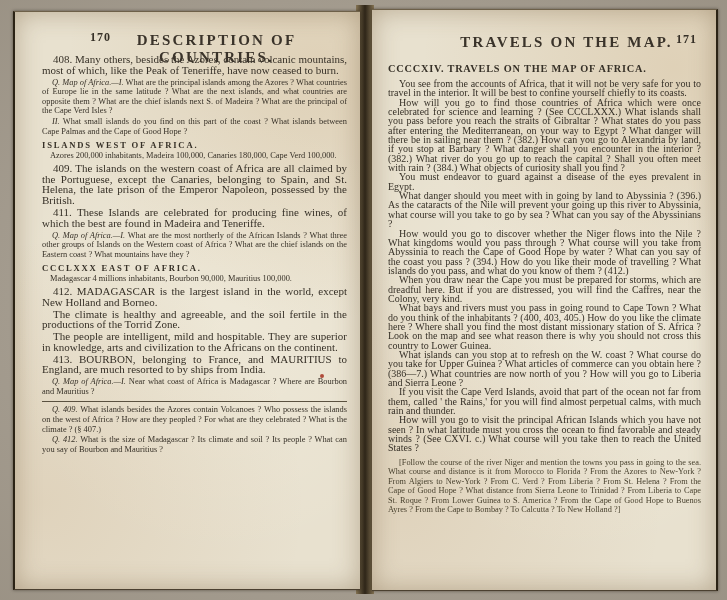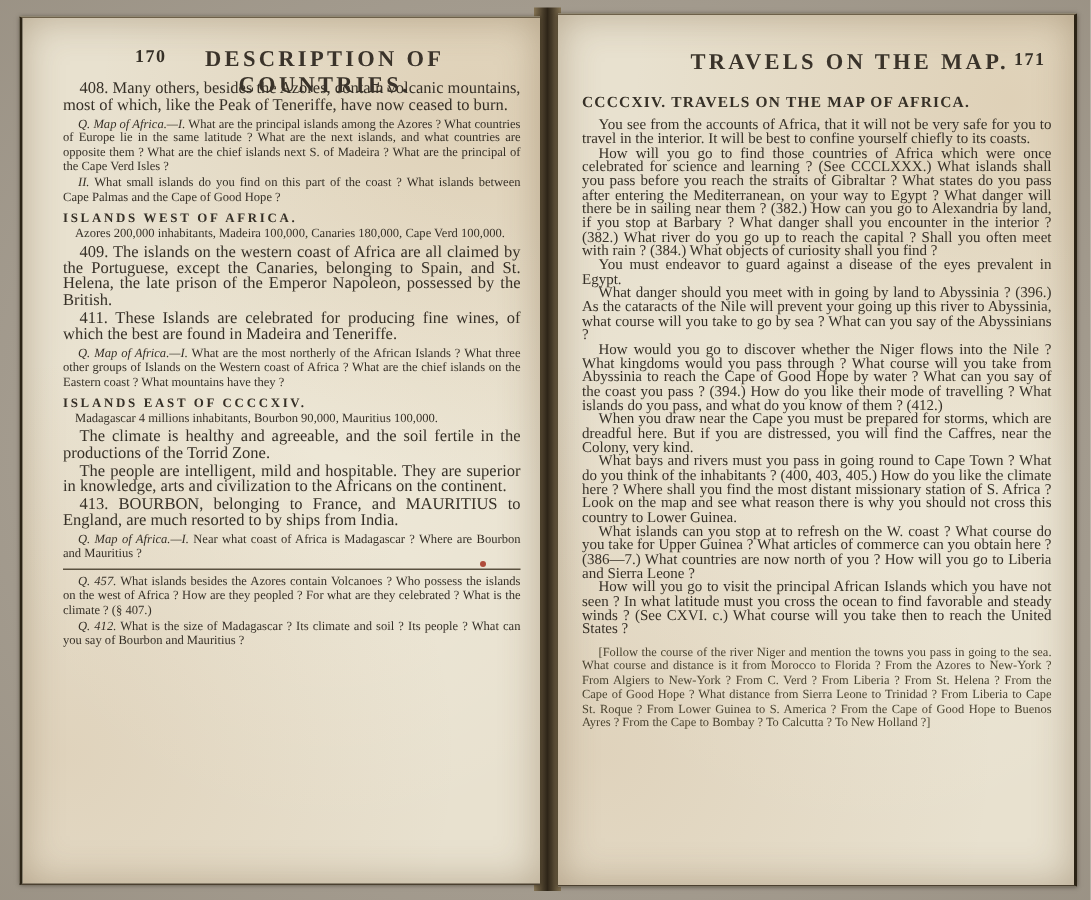--- a/index.html
+++ b/index.html
@@ -79,32 +79,33 @@
       <p class="psmall"><span class="lead">II.</span> <span>What small islands do you find on this part of the coast ? What islands between Cape Palmas and the Cape of Good Hope ?</span></p>
 
       <div class="heading">ISLANDS WEST OF AFRICA.</div>
       <p class="psmall stats">Azores 200,000 inhabitants, Madeira 100,000, Canaries 180,000, Cape Verd 100,000.</p>
 
       <p class="pmain">409. The islands on the western coast of Africa are all claimed by the Portuguese, except the Canaries, belonging to Spain, and St. Helena, the late prison of the Emperor Napoleon, possessed by the British.</p>
       <p class="pmain">411. These Islands are celebrated for producing fine wines, of which the best are found in Madeira and Teneriffe.</p>
 
       <p class="psmall mt2"><span class="lead">Q. Map of Africa.—I.</span> <span>What are the most northerly of the African Islands ? What three other groups of Islands on the Western coast of Africa ? What are the chief islands on the Eastern coast ? What mountains have they ?</span></p>
 
-      <div class="heading">ISLANDS EAST OF CCCCXIV.</div>
+      <div class="heading">CCCLXXX EAST OF AFRICA.</div>
       <p class="psmall stats">Madagascar 4 millions inhabitants, Bourbon 90,000, Mauritius 100,000.</p>
 
+      <p class="pmain">412. MADAGASCAR is the largest island in the world, except New Holland and Borneo.</p>
       <p class="pmain">The climate is healthy and agreeable, and the soil fertile in the productions of the Torrid Zone.</p>
       <p class="pmain">The people are intelligent, mild and hospitable. They are superior in knowledge, arts and civilization to the Africans on the continent.</p>
       <p class="pmain">413. BOURBON, belonging to France, and MAURITIUS to England, are much resorted to by ships from India.</p>
 
       <p class="psmall mt2"><span class="lead">Q. Map of Africa.—I.</span> <span>Near what coast of Africa is Madagascar ? Where are Bourbon and Mauritius ?</span></p>
 
       <hr class="footrule">
 
-      <p class="psmall"><span class="lead">Q. 457.</span> <span>What islands besides the Azores contain Volcanoes ? Who possess the islands on the west of Africa ? How are they peopled ? For what are they celebrated ? What is the climate ? (§ 407.)</span></p>
+      <p class="psmall"><span class="lead">Q. 409.</span> <span>What islands besides the Azores contain Volcanoes ? Who possess the islands on the west of Africa ? How are they peopled ? For what are they celebrated ? What is the climate ? (§ 407.)</span></p>
       <p class="psmall"><span class="lead">Q. 412.</span> <span>What is the size of Madagascar ? Its climate and soil ? Its people ? What can you say of Bourbon and Mauritius ?</span></p>
     </div>
   </div>
 
   <div class="page right">
     <div class="content">
       <div class="pagehead">
         <div class="runhead">TRAVELS ON THE MAP.</div>
         <span class="pageno rgt">171</span>
       </div>
@@ -112,17 +113,18 @@
       <div class="title">CCCCXIV. TRAVELS ON THE MAP OF AFRICA.</div>
 
       <p class="rp">You see from the accounts of Africa, that it will not be very safe for you to travel in the interior. It will be best to confine yourself chiefly to its coasts.</p>
       <p class="rp">How will you go to find those countries of Africa which were once celebrated for science and learning ? (See CCCLXXX.) What islands shall you pass before you reach the straits of Gibraltar ? What states do you pass after entering the Mediterranean, on your way to Egypt ? What danger will there be in sailing near them ? (382.) How can you go to Alexandria by land, if you stop at Barbary ? What danger shall you encounter in the interior ? (382.) What river do you go up to reach the capital ? Shall you often meet with rain ? (384.) What objects of curiosity shall you find ?</p>
       <p class="rp">You must endeavor to guard against a disease of the eyes prevalent in Egypt.</p>
       <p class="rp">What danger should you meet with in going by land to Abyssinia ? (396.) As the cataracts of the Nile will prevent your going up this river to Abyssinia, what course will you take to go by sea ? What can you say of the Abyssinians ?</p>
       <p class="rp">How would you go to discover whether the Niger flows into the Nile ? What kingdoms would you pass through ? What course will you take from Abyssinia to reach the Cape of Good Hope by water ? What can you say of the coast you pass ? (394.) How do you like their mode of travelling ? What islands do you pass, and what do you know of them ? (412.)</p>
       <p class="rp">When you draw near the Cape you must be prepared for storms, which are dreadful here. But if you are distressed, you will find the Caffres, near the Colony, very kind.</p>
       <p class="rp">What bays and rivers must you pass in going round to Cape Town ? What do you think of the inhabitants ? (400, 403, 405.) How do you like the climate here ? Where shall you find the most distant missionary station of S. Africa ? Look on the map and see what reason there is why you should not cross this country to Lower Guinea.</p>
       <p class="rp">What islands can you stop at to refresh on the W. coast ? What course do you take for Upper Guinea ? What articles of commerce can you obtain here ? (386—7.) What countries are now north of you ? How will you go to Liberia and Sierra Leone ?</p>
+      <p class="rp">If you visit the Cape Verd Islands, avoid that part of the ocean not far from them, called ' the Rains,' for you will find almost perpetual calms, with much rain and thunder.</p>
       <p class="rp">How will you go to visit the principal African Islands which you have not seen ? In what latitude must you cross the ocean to find favorable and steady winds ? (See CXVI. c.) What course will you take then to reach the United States ?</p>
       <p class="rp bracket">[Follow the course of the river Niger and mention the towns you pass in going to the sea. What course and distance is it from Morocco to Florida ? From the Azores to New-York ? From Algiers to New-York ? From C. Verd ? From Liberia ? From St. Helena ? From the Cape of Good Hope ? What distance from Sierra Leone to Trinidad ? From Liberia to Cape St. Roque ? From Lower Guinea to S. America ? From the Cape of Good Hope to Buenos Ayres ? From the Cape to Bombay ? To Calcutta ? To New Holland ?]</p>
     </div>
   </div>
 </div>
 
 </body></html>

